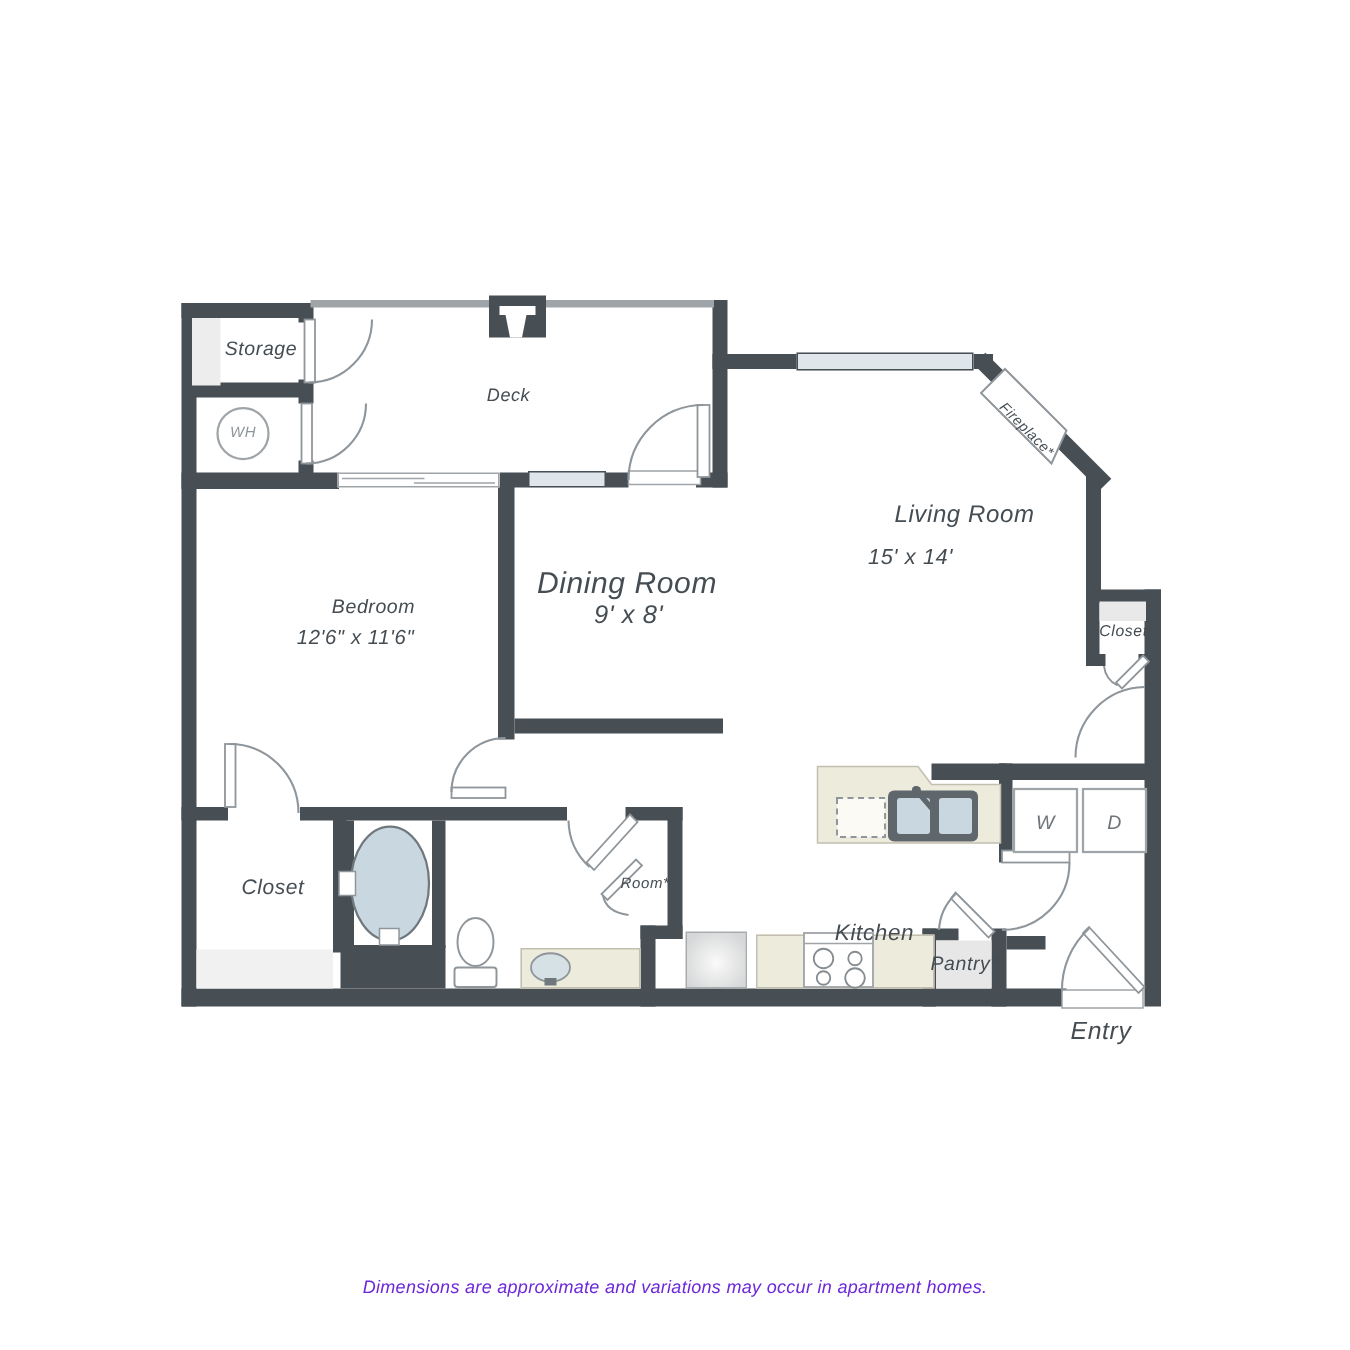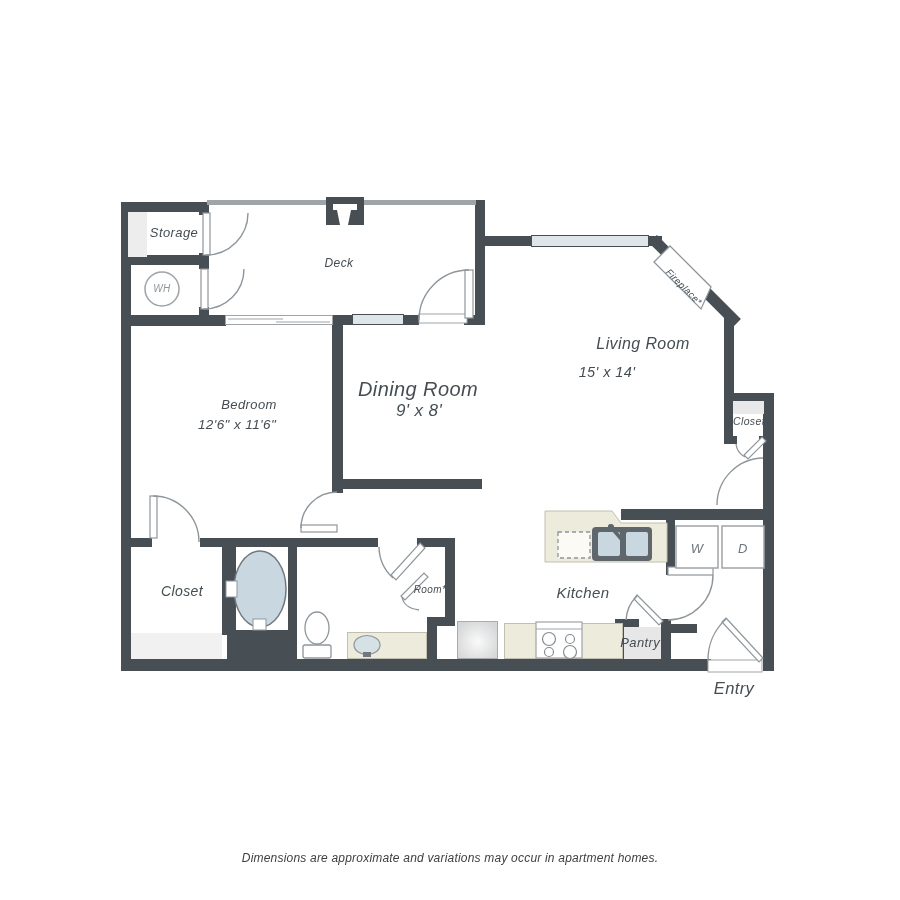--- a/index.html
+++ b/index.html
@@ -12,21 +12,21 @@
   .fill{position:absolute;}
   .lbl{
     position:absolute;transform:translate(-50%,-50%);
     color:#454D53;letter-spacing:.4px;white-space:nowrap;line-height:1;
   }
   .lbl.rot45{transform:translate(-50%,-50%) rotate(45deg);}
   svg.overlay{position:absolute;left:0;top:0;pointer-events:none;}
   .window{position:absolute;box-sizing:border-box;}
   #disclaimer{
     position:absolute;left:0;top:851px;width:900px;text-align:center;
-    font-size:12px;color:#404040;letter-spacing:.2px;
+    font-size:12px;color:#6d28d9;letter-spacing:.2px;
   }
 </style>
 </head>
 <body>
 
 <div id="canvas">
 
   <div class="w" style="left:121px;top:202px;width:10px;height:469px"></div>
   <div class="w" style="left:121px;top:659px;width:590px;height:12px"></div>
   <div class="w" style="left:763px;top:393px;width:11px;height:278px"></div>
@@ -162,21 +162,21 @@
   <div class="lbl" style="left:339px;top:263px;font-size:12px">Deck</div>
   <div class="lbl" style="left:643px;top:344px;font-size:16px">Living Room</div>
   <div class="lbl" style="left:607px;top:372px;font-size:14.5px">15' x 14'</div>
   <div class="lbl" style="left:418px;top:389px;font-size:20px">Dining Room</div>
   <div class="lbl" style="left:419px;top:410px;font-size:17px">9' x 8'</div>
   <div class="lbl" style="left:249px;top:404px;font-size:13px">Bedroom</div>
   <div class="lbl" style="left:237px;top:425px;font-size:13.5px">12'6" x 11'6"</div>
   <div class="lbl" style="left:182px;top:591px;font-size:14px">Closet</div>
   <div class="lbl" style="left:749px;top:421px;font-size:10.5px">Closet</div>
   <div class="lbl" style="left:430px;top:590px;font-size:10px">Room*</div>
-  <div class="lbl" style="left:583px;top:592px;font-size:15px">Kitchen</div>
+  <div class="lbl" style="left:583px;top:622px;font-size:15px">Kitchen</div>
   <div class="lbl" style="left:643px;top:642px;font-size:13px">Pantry*</div>
   <div class="lbl" style="left:697px;top:548px;font-size:13px;color:#6E757A">W</div>
   <div class="lbl" style="left:743px;top:548px;font-size:13px;color:#6E757A">D</div>
   <div class="lbl" style="left:734px;top:688px;font-size:16.5px">Entry</div>
   <div class="lbl rot45" style="left:684px;top:287px;font-size:9.5px">Fireplace*</div>
 
   <div id="disclaimer">Dimensions are approximate and variations may occur in apartment homes.</div>
 </div>
 
 </body></html>

